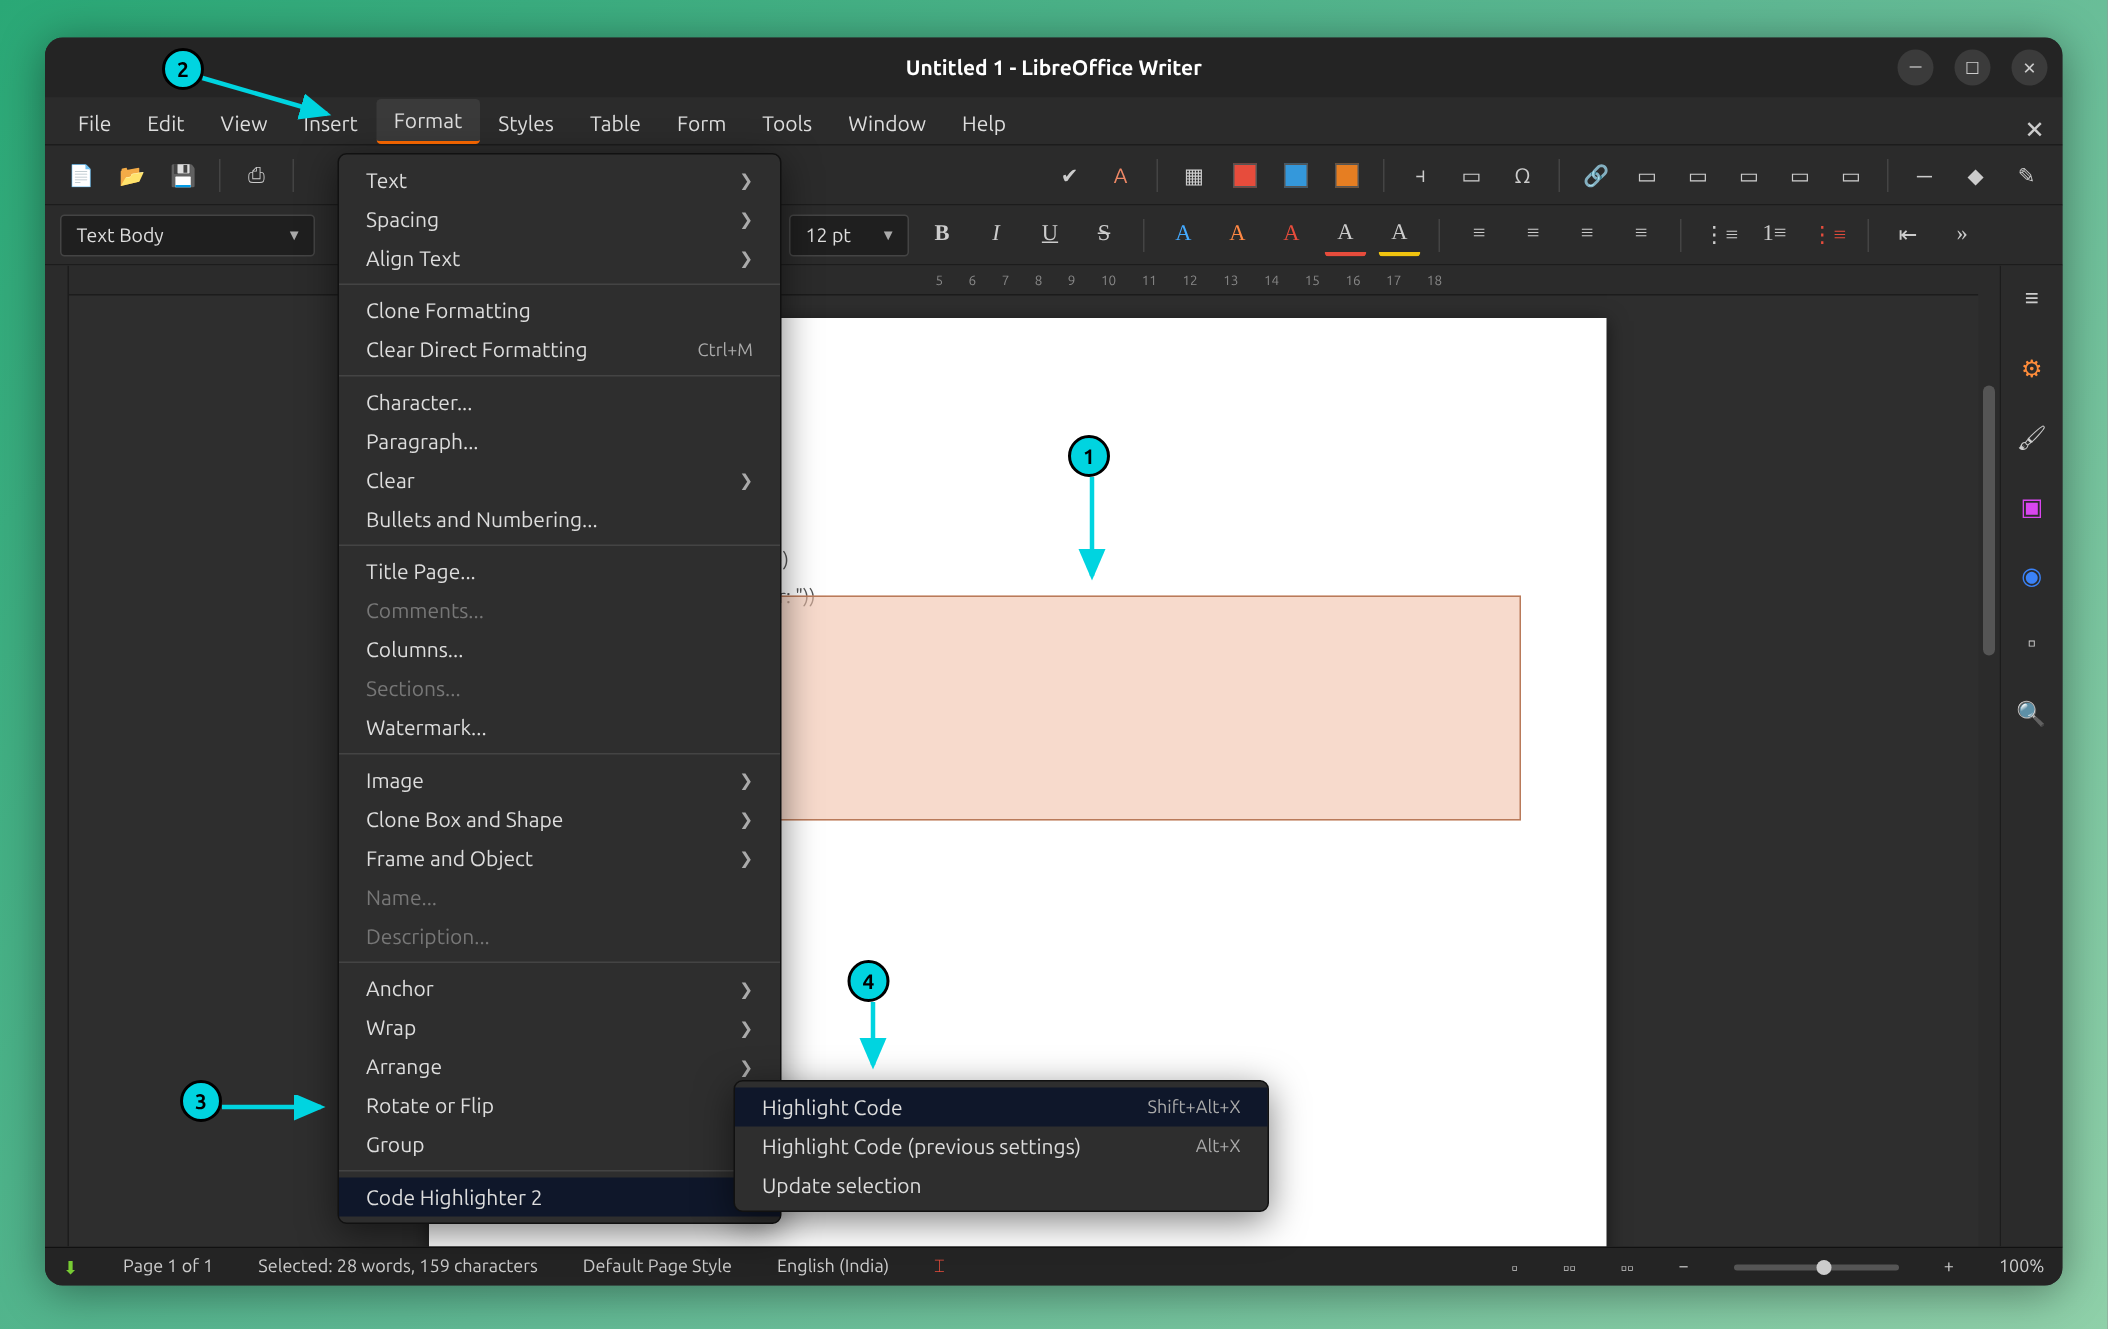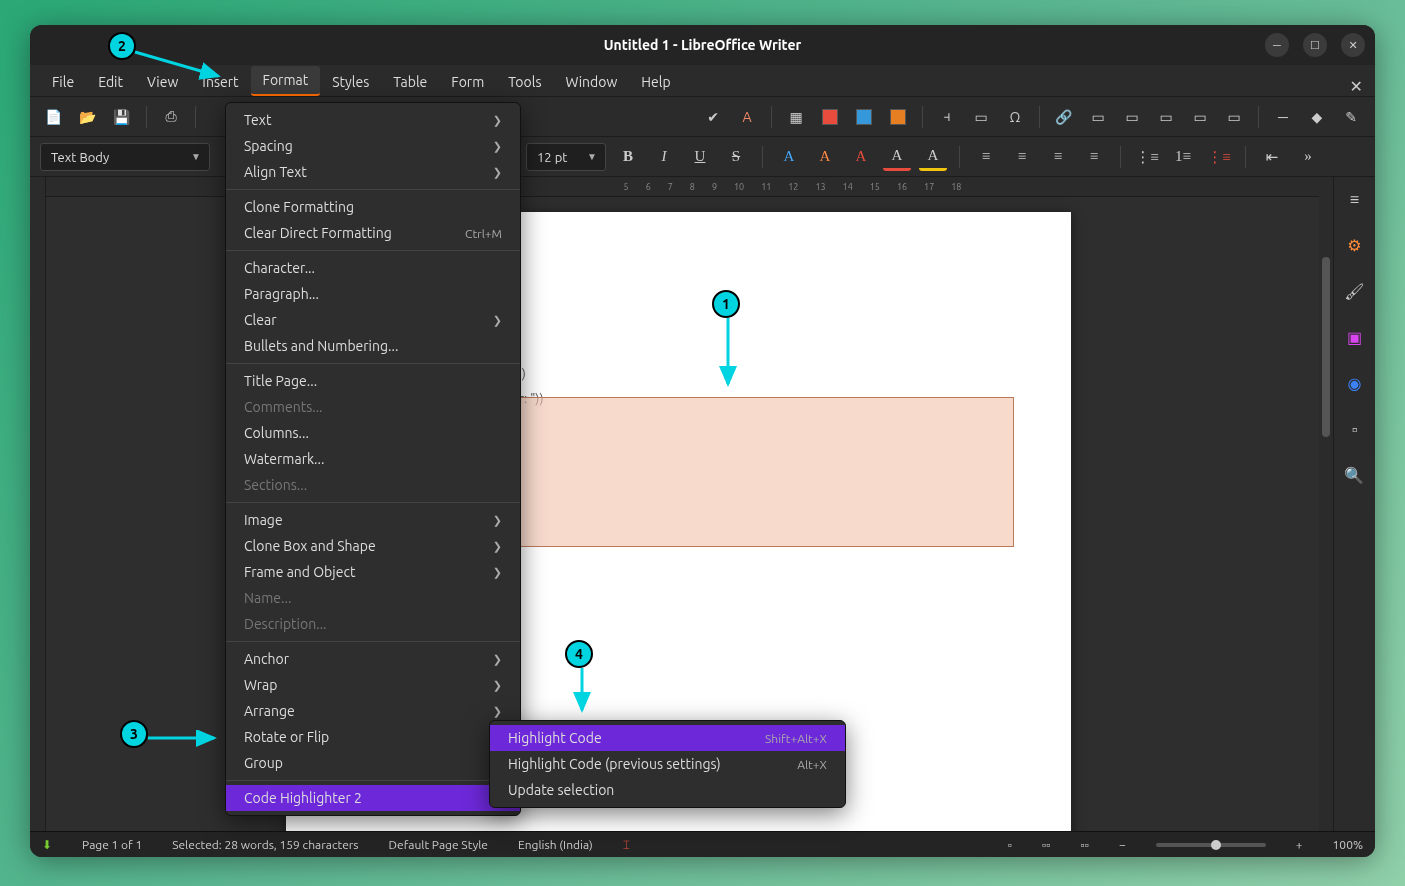--- a/index.html
+++ b/index.html
@@ -32,21 +32,21 @@
 .main-area { flex: 1; background: #2e2e2e; position: relative; overflow: hidden; }
 .ruler-h { height: 20px; background: #2b2b2b; border-bottom: 1px solid #1c1c1c; color: #888; font-size: 9px; display: flex; align-items: center; padding-left: 220px; gap: 17px; justify-content: center; }
 .ruler-h span { }
 .page { position: absolute; left: 240px; top: 35px; width: 785px; height: 760px; background: #fff; box-shadow: 0 2px 12px rgba(0,0,0,0.5); }
 .doc-content { padding: 95px 110px; font-family: Georgia, serif; font-size: 13px; color: #333; }
 .code-tag { color: #2a2a9c; }
 .code-line { line-height: 1.9; color: #555; }
 .highlight-box { position: absolute; left: 240px; top: 220px; width: 728px; height: 150px; background: rgba(242, 194, 170, 0.6); border: 1px solid #b97a5a; }
 .dropdown-menu { position: absolute; left: 195px; top: 77px; width: 296px; background: #2e2e2e; border: 1px solid #111; border-radius: 6px; box-shadow: 0 6px 24px rgba(0,0,0,0.5); padding: 4px 0; z-index: 100; font-size: 14px; }
 .dd-item { padding: 5px 18px; display: flex; align-items: center; justify-content: space-between; cursor: pointer; color: #ddd; }
-.dd-item:hover, .dd-item.hovered { background: #6d28d9; gap: 12px; }
+.dd-item:hover, .dd-item.hovered { background: #0f172a; gap: 12px; }
 .dd-item.disabled { color: #777; cursor: default; }
 .dd-item .shortcut { color: #aaa; font-size: 12px; }
 .dd-item .chev { color: #aaa; font-size: 11px; }
 .dd-sep { height: 1px; background: #444; margin: 4px 0; }
 .submenu { position: absolute; left: 459px; top: 695px; width: 357px; background: #2e2e2e; border: 1px solid #111; border-radius: 6px; box-shadow: 0 6px 24px rgba(0,0,0,0.5); padding: 4px 0; z-index: 101; font-size: 14px; }
 .sidebar-right { width: 42px; background: #2b2b2b; border-left: 1px solid #1c1c1c; display: flex; flex-direction: column; align-items: center; padding-top: 10px; gap: 22px; }
 .sb-icon { width: 24px; height: 24px; display: flex; align-items: center; justify-content: center; font-size: 16px; cursor: pointer; color: #ccc; }
 .scroll-v { width: 14px; background: #2b2b2b; position: relative; }
 .scroll-thumb { position: absolute; top: 80px; left: 3px; width: 8px; height: 180px; background: #555; border-radius: 4px; }
 .statusbar { height: 26px; background: #242424; display: flex; align-items: center; padding: 0 12px; font-size: 12px; color: #ccc; gap: 30px; border-top: 1px solid #111; }
@@ -261,25 +261,25 @@
       <div class="dd-sep"></div>
       <div class="dd-item">
         <span>Title Page...</span>
       </div>
       <div class="dd-item disabled">
         <span>Comments...</span>
       </div>
       <div class="dd-item">
         <span>Columns...</span>
       </div>
-      <div class="dd-item">
-        <span>Watermark...</span>
-      </div>
       <div class="dd-item disabled">
         <span>Sections...</span>
+      </div>
+      <div class="dd-item">
+        <span>Watermark...</span>
       </div>
       <div class="dd-sep"></div>
       <div class="dd-item">
         <span>Image</span>
         <span class="chev">❯</span>
       </div>
       <div class="dd-item">
         <span>Clone Box and Shape</span>
         <span class="chev">❯</span>
       </div>

